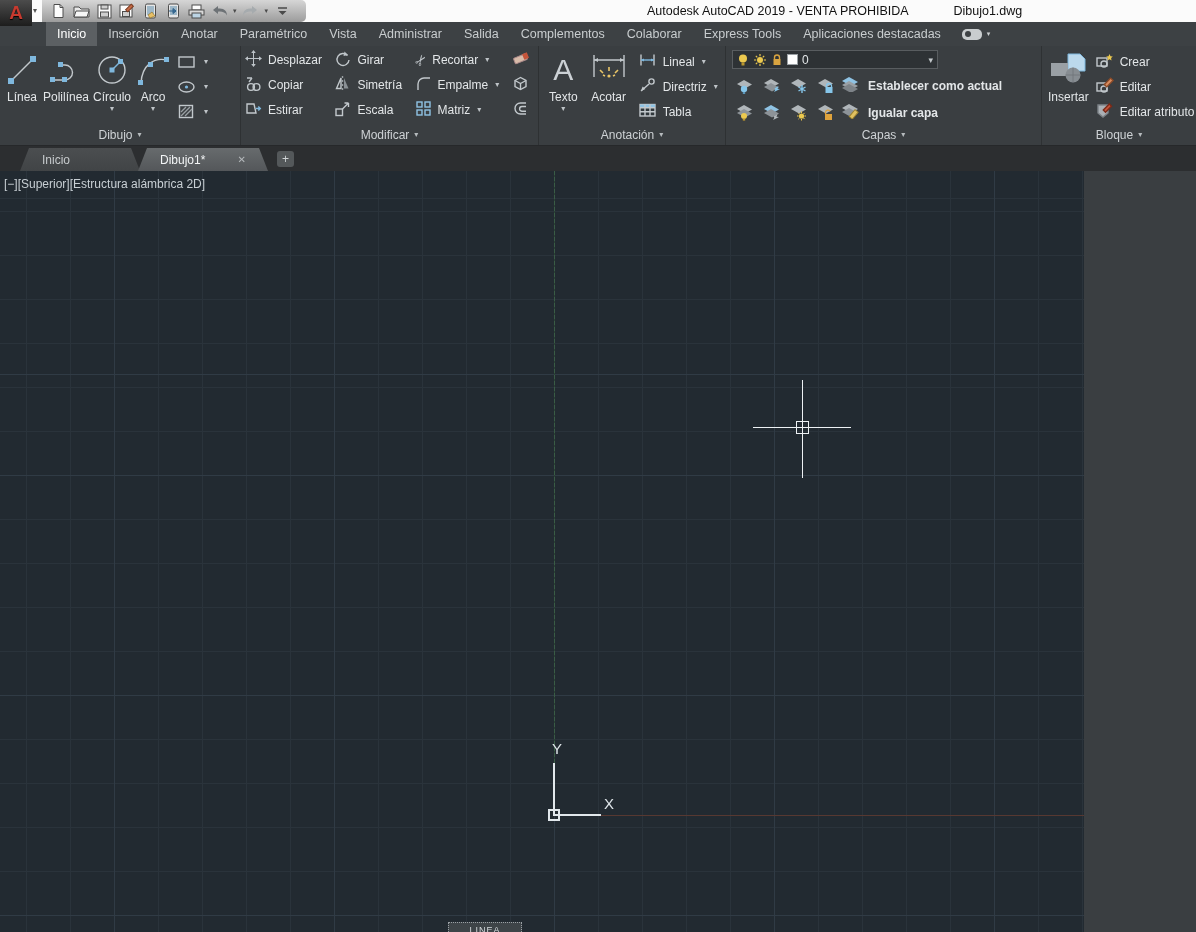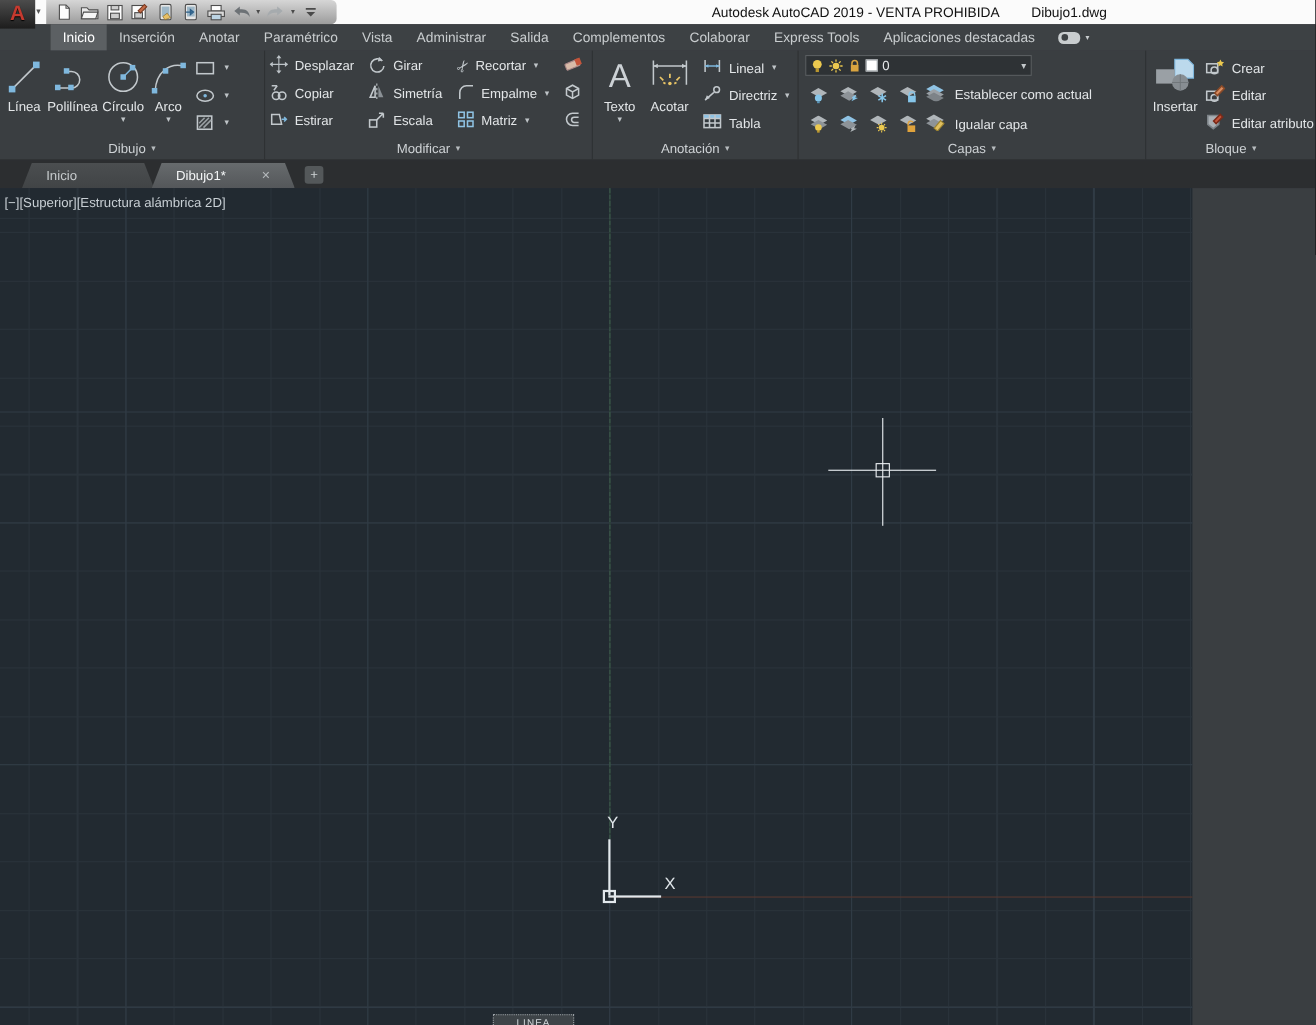--- a/index.html
+++ b/index.html
@@ -10,21 +10,21 @@
   .titlebar{position:absolute;left:0;top:0;width:1196px;height:22px;background:#fbfbfb;}
   .logo{position:absolute;left:0;top:0;width:32px;height:26px;z-index:6;
         background:linear-gradient(180deg,#4c4c4c,#1d1d1d);display:flex;align-items:center;justify-content:center;}
   .logo .a{font-size:19px;font-weight:bold;color:#c63a2f;text-shadow:0 1px 1px #000;line-height:22px;}
   .logo-car{position:absolute;left:33px;top:6px;font-size:8px;color:#555;z-index:6;}
   .qat{position:absolute;left:42px;top:0;width:264px;height:22px;border-radius:0 5px 5px 0;
        background:linear-gradient(180deg,#d6d6d6,#9c9c9c);display:flex;align-items:center;gap:3px;padding:0 6px;box-sizing:border-box;}
   .qbtn{width:20px;height:18px;display:flex;align-items:center;justify-content:center;}
   .qcar{font-size:7px;color:#4a4a4a;margin:0 1px;}
   .title-text{position:absolute;left:647px;top:4px;font-size:12.5px;color:#111;white-space:nowrap;}
-  .title-text .doc{margin-left:26px;}
+  .title-text .doc{margin-left:42px;}
   
   .tabrow{position:absolute;left:0;top:22px;width:1196px;height:24px;background:#3d4144;
           display:flex;align-items:stretch;padding-left:46px;box-sizing:border-box;}
   .rtab{display:flex;align-items:center;padding:0 11px;font-size:12.5px;color:#c9cdcf;cursor:default;white-space:nowrap;}
   .rtab.active{background:#5c6063;color:#ffffff;}
   .tab-extra{display:flex;align-items:center;gap:4px;padding:0 10px;}
   .pillicon{width:20px;height:11px;border-radius:5px;background:#c9cdcf;position:relative;}
   .pillicon:after{content:"";position:absolute;left:3px;top:2.5px;width:6px;height:6px;border-radius:50%;background:#3d4144;}
   
   .ribbon{position:absolute;left:0;top:46px;width:1196px;height:100px;background:#3a3e41;
@@ -47,21 +47,21 @@
   .colrows .mitem{height:25px;}
   svg.ln{stroke:#c2c8cc;stroke-width:1.4;fill:none;}
   .grip{fill:#7fb8de;stroke:none;}
   
   .layercol{display:flex;flex-direction:column;padding-top:2px;}
   .combo{width:206px;height:19px;background:#2e3235;border:1px solid #595d60;display:flex;align-items:center;gap:4px;
          padding:0 4px;box-sizing:border-box;margin-bottom:3px;}
   .combo .val{font-size:12px;color:#e3e6e8;flex:1;}
   .combo .dd{font-size:9px;color:#c3c8cb;}
   .swatch{width:11px;height:11px;background:#ffffff;border:1px solid #9aa0a4;box-sizing:border-box;}
-  .lgrid{display:grid;grid-template-columns:27px 27px 27px 27px auto;align-items:center;height:27px;}
+  .lgrid{display:grid;grid-template-columns:27px 27px 27px 27px auto;align-items:center;height:27px;font-weight:bold;}
   .lgrid .txt{font-size:12px;color:#e3e6e8;white-space:nowrap;padding-left:2px;}
   .sicon{display:flex;align-items:center;justify-content:center;}
   
   .filebar{position:absolute;left:0;top:146px;width:1196px;height:25px;background:#2c2e30;}
   .ftab{position:absolute;top:2px;height:23px;display:flex;align-items:center;font-size:12px;
         clip-path:polygon(9px 0,calc(100% - 9px) 0,100% 100%,0 100%);padding:0 22px;box-sizing:border-box;}
   .ftab.inactive{left:20px;width:120px;background:linear-gradient(180deg,#4b4e50,#414446);color:#c6cacc;}
   .ftab.active{left:138px;width:130px;background:linear-gradient(180deg,#676b6d,#54575a);color:#f3f5f6;}
   .ftab .x{margin-left:auto;font-size:10px;color:#b4b8bb;}
   .plusbtn{position:absolute;left:277px;top:5px;width:17px;height:16px;border-radius:3px;background:#54585a;

